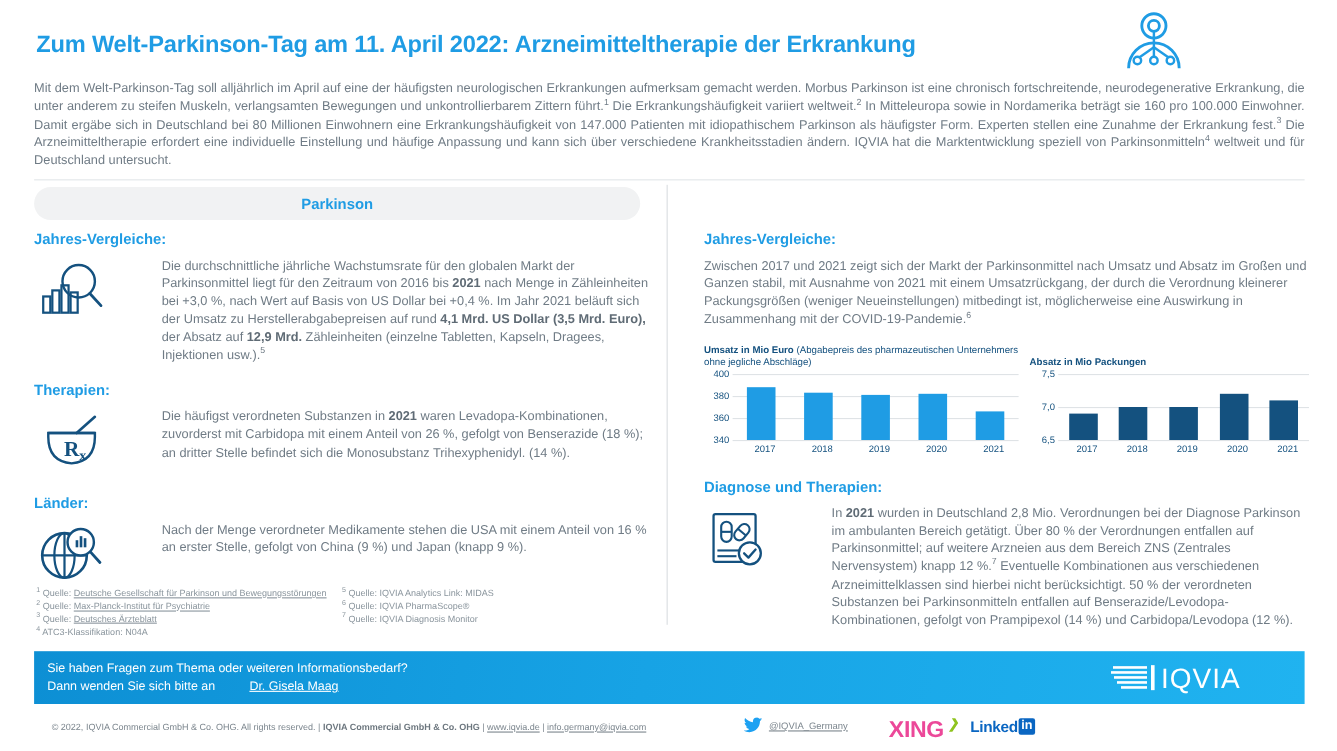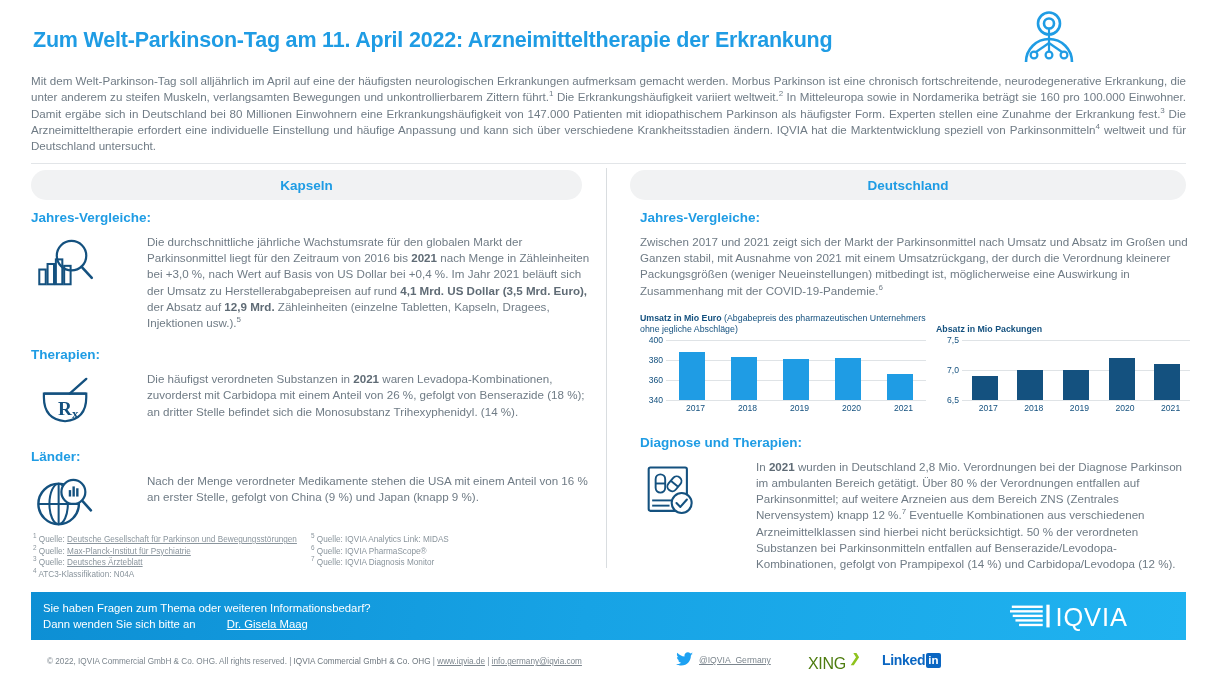--- a/index.html
+++ b/index.html
@@ -136,30 +136,30 @@
   }
 
   
   .legal {
     position: absolute; left: 0; top: 648px; width: 1215px; height: 35px;
   }
   .legal-text {
     position: absolute; left: 47px; top: 9px;
     font-size: 8.2px; color: #7c868e; white-space: nowrap;
   }
-  .legal-text b { font-weight: normal; color: #6d777f; }
+  .legal-text b { font-weight: bold; color: #6d777f; }
   .legal-text .lnk { text-decoration: underline; }
   .social { position: absolute; top: 4px; display: flex; align-items: center; }
   .s-tw { left: 676px; text-align: right; }
   .s-xi { left: 808px; }
   .s-li { left: 882px; }
   .tw-handle {
     font-size: 8.6px; color: #7c868e; text-decoration: underline; margin-left: 5px;
   }
-  .xing-text { font-size: 16px; font-weight: normal; color: #4d7c0f; letter-spacing: -0.3px; }
+  .xing-text { font-size: 21px; font-weight: bold; color: #ec4899; letter-spacing: -0.3px; }
   .li-text { font-size: 14px; font-weight: bold; color: #0a66c2; letter-spacing: -0.3px; }
   .li-box {
     display: inline-block; background: #0a66c2; color: #fff;
     font-size: 11.5px; font-weight: bold; padding: 0 2px 1px 2px;
     border-radius: 2px; margin-left: 1px; line-height: 14px;
   }
 </style>
 </head>
 <body>
 
@@ -181,24 +181,21 @@
       </svg>
     </div>
   </div>
 
   <div class="intro">Mit dem Welt-Parkinson-Tag soll alljährlich im April auf eine der häufigsten neurologischen Erkrankungen aufmerksam gemacht werden. Morbus Parkinson ist eine chronisch fortschreitende, neurodegenerative Erkrankung, die unter anderem zu steifen Muskeln, verlangsamten Bewegungen und unkontrollierbarem Zittern führt.<sup>1</sup> Die Erkrankungshäufigkeit variiert weltweit.<sup>2</sup> In Mitteleuropa sowie in Nordamerika beträgt sie 160 pro 100.000 Einwohner. Damit ergäbe sich in Deutschland bei 80 Millionen Einwohnern eine Erkrankungshäufigkeit von 147.000 Patienten mit idiopathischem Parkinson als häufigster Form. Experten stellen eine Zunahme der Erkrankung fest.<sup>3</sup> Die Arzneimitteltherapie erfordert eine individuelle Einstellung und häufige Anpassung und kann sich über verschiedene Krankheitsstadien ändern. IQVIA hat die Marktentwicklung speziell von Parkinsonmitteln<sup>4</sup> weltweit und für Deutschland untersucht.</div>
 
   <div class="hr-top"></div>
   <div class="col-divider"></div>
 
   <div class="pill pill-left">
-    <span>Kapseln</span>
-  </div>
-  <div class="pill pill-right">
-    <span>Deutschland</span>
+    <span>Parkinson</span>
   </div>
 
   <div class="col-left">
 
     <div class="block">
       <div class="sec-head">Jahres-Vergleiche:</div>
       <div class="sec-body">
         <div class="sec-icon">
           <svg viewBox="0 0 76 60" width="70" height="56">
             <circle cx="44" cy="21" r="16" fill="none" stroke="#14517f" stroke-width="2.4"></circle>

